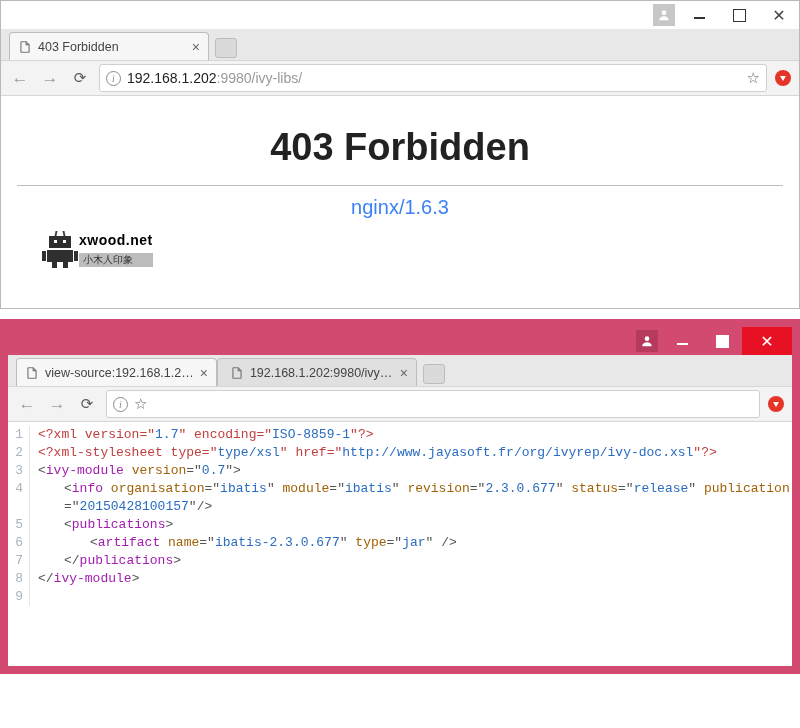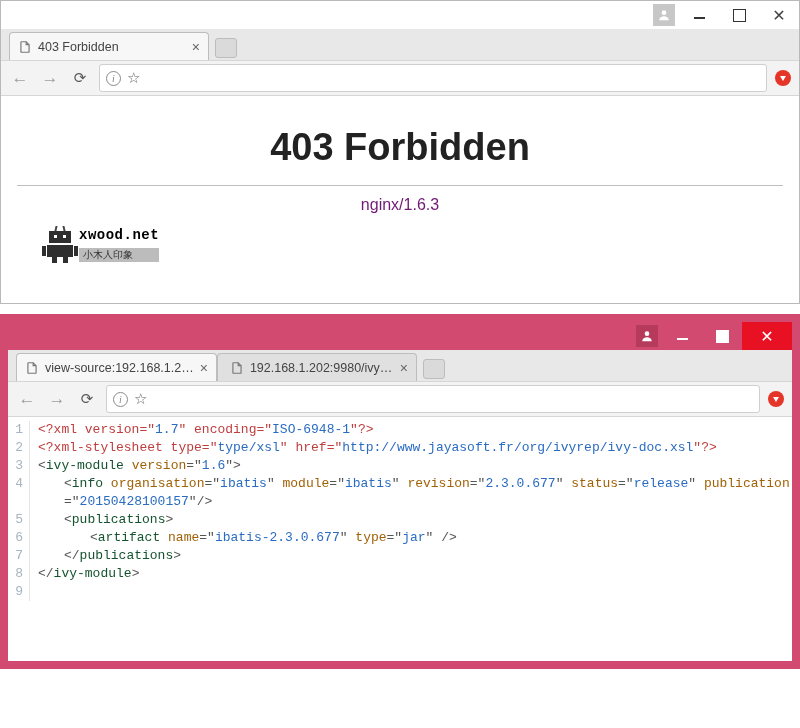--- a/index.html
+++ b/index.html
@@ -37,50 +37,50 @@
   .omnibox .url .dark { color:#222; }
   .omnibox .url .grey { color:#9a9a9a; }
   .omnibox .star { color:#666; font-size:15px; }
   .ext-dot { width:16px; height:16px; background:#e53528; border-radius:50%; display:flex;align-items:center;justify-content:center; }
   .ext-dot::before { content:""; width:0;height:0; border-left:3px solid transparent; border-right:3px solid transparent; border-top:5px solid #fff;}
 
   
   .page403 { padding:24px 16px 40px; }
   .page403 h1 { text-align:center; font-size:38px; font-weight:bold; color:#222; margin:6px 0 16px; }
   .page403 hr { border:none; border-top:1px solid #bfbfbf; margin:0 0 10px; }
-  .page403 .srv { text-align:center; font-size:16px; color:#701a75; margin-bottom:8px;}
+  .page403 .srv { text-align:center; font-size:20px; color:#3b82f6; margin-bottom:8px;}
   .wm { display:flex; align-items:center; gap:2px; margin:12px 0 0 26px;}
   .robot { width:34px; display:flex; flex-direction:column; align-items:center;}
   .robot .ant{ width:10px; height:5px; display:flex; justify-content:space-between;}
   .robot .ant i{ width:2px;height:5px;background:#444; transform:skew(-12deg);}
   .robot .ant i:last-child{ transform:skew(12deg);}
   .robot .head{ width:22px;height:12px;background:#2f2f2f; position:relative;}
   .robot .head::before,.robot .head::after{content:"";position:absolute;top:4px;width:3px;height:3px;background:#fff;}
   .robot .head::before{left:5px}.robot .head::after{right:5px;}
   .robot .body{ width:26px;height:12px;background:#2f2f2f;margin-top:2px; position:relative;}
   .robot .body::before,.robot .body::after{content:"";position:absolute;top:1px;width:4px;height:10px;background:#2f2f2f;}
   .robot .body::before{left:-5px}.robot .body::after{right:-5px;}
   .robot .legs{ display:flex; gap:6px;}
   .robot .legs i{ width:5px;height:6px;background:#2f2f2f;}
   .wm-txt { display:flex; flex-direction:column; }
-  .wm-txt .t1{ font-family:Liberation Mono, monospace; font-size:14px; letter-spacing:0.5px; font-weight:bold;}
+  .wm-txt .t1{ font-family:Liberation Sans, sans-serif; font-size:14px; letter-spacing:0.5px; font-weight:bold;}
   .wm-txt .t2{ font-size:10px; background:#bcbcbc; color:#333; padding:0 4px; margin-top:5px;}
 
   
   .win2wrap { border:8px solid #d24a6f; margin-top:10px;}
   .win2wrap .titlebar { background:#d24a6f; }
   .win2wrap .sq-user { background:#b53a5c; }
   .win2wrap .titlebar .btn { color:#fff; }
   .win2wrap .btn.min::before,.win2wrap .btn.max::before{ background:#fff; border-color:#fff;}
   .win2wrap .btn.close { background:#e81123; width:50px;}
 
   .source { display:flex; font-family:Consolas,"Courier New",monospace; font-size:13px; line-height:18px; padding:4px 0 60px 0;}
   .gutter { width:22px; text-align:right; color:#a8b4bf; padding-right:6px; border-right:1px solid #e5e5e5;}
   .code { padding-left:8px; flex:1; white-space:pre-wrap; word-break:break-all;}
-  .p-decl{color:#bf3e3e;} .p-tag{color:#14532d;} .p-attr{color:#a16207;} .p-val{color:#2a6cc2;} .p-punc{color:#555;}
+  .p-decl{color:#bf3e3e;} .p-tag{color:#a21caf;} .p-attr{color:#a16207;} .p-val{color:#2a6cc2;} .p-punc{color:#555;}
   .indent1{padding-left:26px;display:block;} .indent2{padding-left:52px;display:block;}
 
   svg{display:block;}
   .file-icon{width:14px;height:16px;}
 </style>
 </head>
 <body>
 
 <div class="window">
   <div class="titlebar">
@@ -108,20 +108,23 @@
     </div>
     <div class="newtab"></div>
   </div>
 
   <div class="toolbar">
     <div class="navbtn arrow">←</div>
     <div class="navbtn arrow">→</div>
     <div class="navbtn reload active">⟳</div>
     <div class="omnibox">
       <span class="info">i</span>
+      <span class="url">
+        <span class="dark">192.168.1.202</span><span class="grey">:9980/ivy-libs/</span>
+      </span>
       <span class="star">☆</span>
     </div>
     <div class="ext-dot"></div>
   </div>
 
   <div class="page403">
     <h1>403 Forbidden</h1>
     <hr>
     <div class="srv">nginx/1.6.3</div>
     <div class="wm">
@@ -199,20 +202,20 @@
         <div>1</div>
         <div>2</div>
         <div>3</div>
         <div style="height:36px">4</div>
         <div>5</div>
         <div>6</div>
         <div>7</div>
         <div>8</div>
         <div>9</div>
       </div>
-      <div class="code"><span class="p-decl">&lt;?xml version="</span><span class="p-val">1.7</span><span class="p-decl">" encoding="</span><span class="p-val">ISO-6948-1</span><span class="p-decl">"?&gt;</span>
+      <div class="code"><span class="p-decl">&lt;?xml version="</span><span class="p-val">1.7</span><span class="p-decl">" encoding="</span><span class="p-val">ISO-8859-1</span><span class="p-decl">"?&gt;</span>
 <span class="p-decl">&lt;?xml-stylesheet type="</span><span class="p-val">type/xsl</span><span class="p-decl">" href="</span><span class="p-val">http://www.jayasoft.fr/org/ivyrep/ivy-doc.xsl</span><span class="p-decl">"?&gt;</span>
-<span class="p-punc">&lt;</span><span class="p-tag">ivy-module</span> <span class="p-attr">version</span><span class="p-punc">="</span><span class="p-val">1.6</span><span class="p-punc">"&gt;</span>
+<span class="p-punc">&lt;</span><span class="p-tag">ivy-module</span> <span class="p-attr">version</span><span class="p-punc">="</span><span class="p-val">0.7</span><span class="p-punc">"&gt;</span>
 <span class="indent1"><span class="p-punc">&lt;</span><span class="p-tag">info</span> <span class="p-attr">organisation</span><span class="p-punc">="</span><span class="p-val">ibatis</span><span class="p-punc">"</span> <span class="p-attr">module</span><span class="p-punc">="</span><span class="p-val">ibatis</span><span class="p-punc">"</span> <span class="p-attr">revision</span><span class="p-punc">="</span><span class="p-val">2.3.0.677</span><span class="p-punc">"</span> <span class="p-attr">status</span><span class="p-punc">="</span><span class="p-val">release</span><span class="p-punc">"</span> <span class="p-attr">publication</span><span class="p-punc">="</span><span class="p-val">20150428100157</span><span class="p-punc">"/&gt;</span></span><span class="indent1"><span class="p-punc">&lt;</span><span class="p-tag">publications</span><span class="p-punc">&gt;</span></span><span class="indent2"><span class="p-punc">&lt;</span><span class="p-tag">artifact</span> <span class="p-attr">name</span><span class="p-punc">="</span><span class="p-val">ibatis-2.3.0.677</span><span class="p-punc">"</span> <span class="p-attr">type</span><span class="p-punc">="</span><span class="p-val">jar</span><span class="p-punc">" /&gt;</span></span><span class="indent1"><span class="p-punc">&lt;/</span><span class="p-tag">publications</span><span class="p-punc">&gt;</span></span><span class="p-punc">&lt;/</span><span class="p-tag">ivy-module</span><span class="p-punc">&gt;</span>
 </div>
     </div>
   </div>
 </div>
 
 </body></html>

